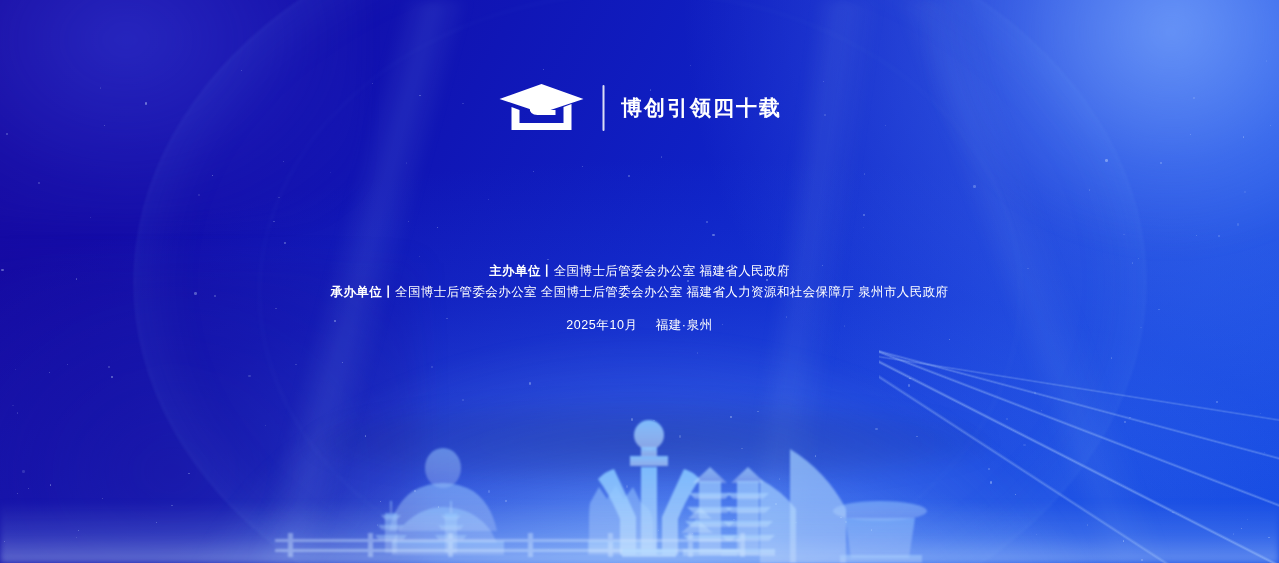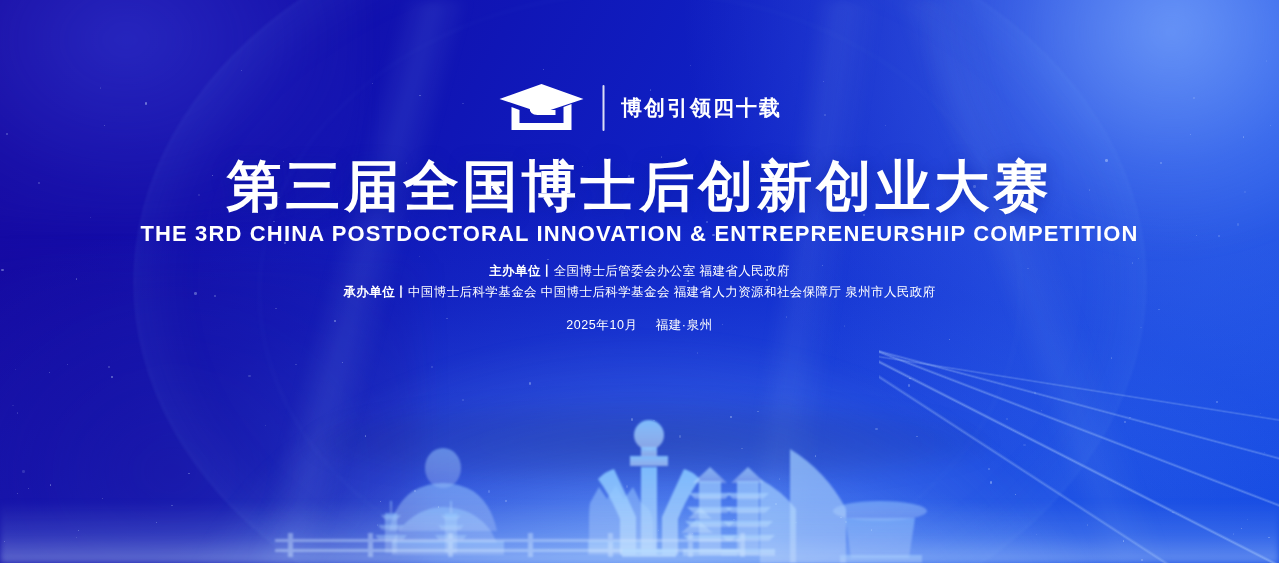--- a/index.html
+++ b/index.html
@@ -423,29 +423,27 @@
           <path d="M30 16 q0 -6 8 -6 l14 0 q8 0 8 6 q0 6 -8 6 l-10 0 q-4 0 -4 3 q0 3 4 3 l16 0 l0 5 l-18 0 q-8 0 -8 -8 q0 -8 8 -8 l10 0 q3 0 3 -2 q0 -2 -3 -2 l-12 0 q-4 0 -4 3 z"></path>
         </g>
       </svg>
     </div>
     <div class="divider"></div>
     <div class="slogan">
       <span>博创引领四十载</span>
     </div>
   </div>
 
-  <div class="cn-title">第三届全国博士后创新创业大赛</div>
-  <div class="en-title">THE 3RD CHINA POSTDOCTORAL INNOVATION &amp; ENTREPRENEURSHIP COMPETITION</div>
 
   <div class="credits">
     <div class="line">
       <b>主办单位</b><b>丨</b><span>全国博士后管委会办公室  福建省人民政府</span>
     </div>
     <div class="line">
-      <b>承办单位</b><b>丨</b><span>中国博士后科学基金会  中国博士后科学基金会  福建省人力资源和社会保障厅  泉州市人民政府</span>
+      <b>承办单位</b><b>丨</b><span>全国博士后管委会办公室  全国博士后管委会办公室  福建省人力资源和社会保障厅  泉州市人民政府</span>
     </div>
   </div>
 
   <div class="date-line">
     <span>2025年10月</span><span class="sep"></span><span>福建·泉州</span>
   </div>
 
 </div>
 
 </body></html>

